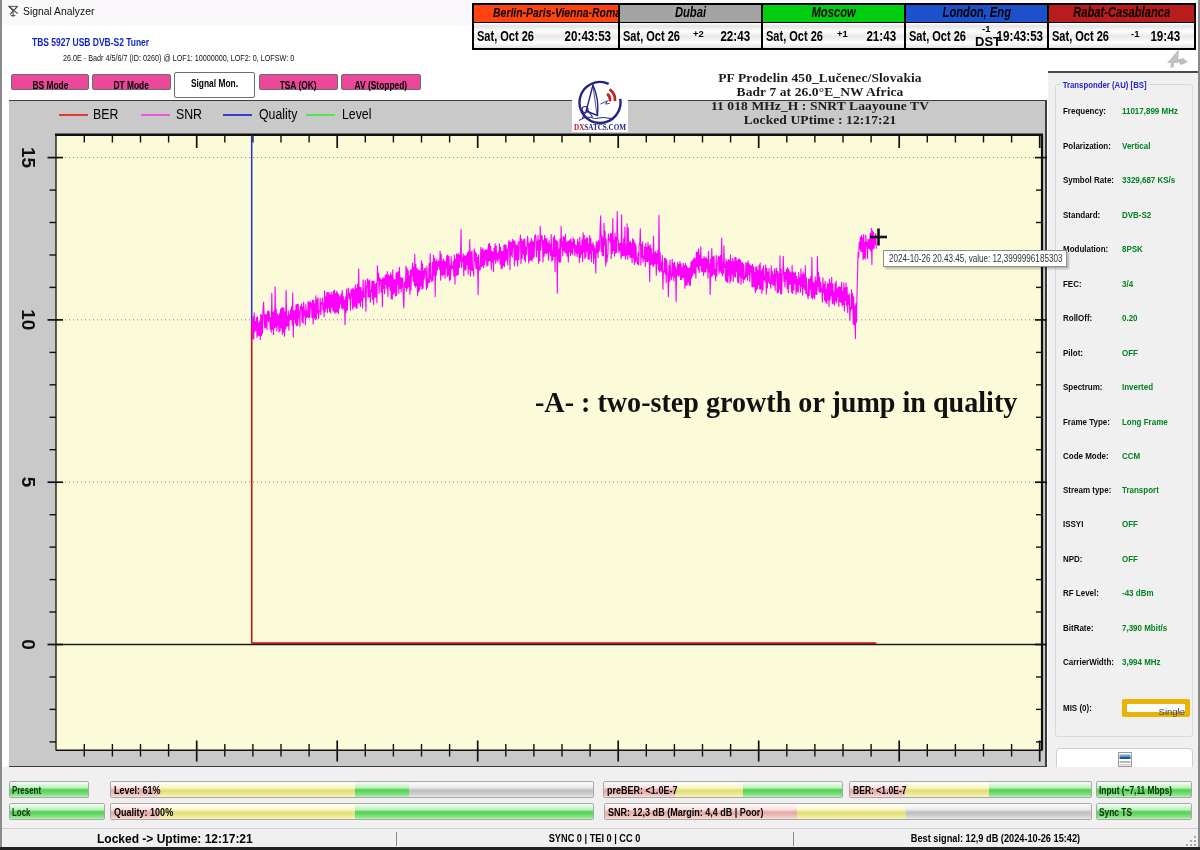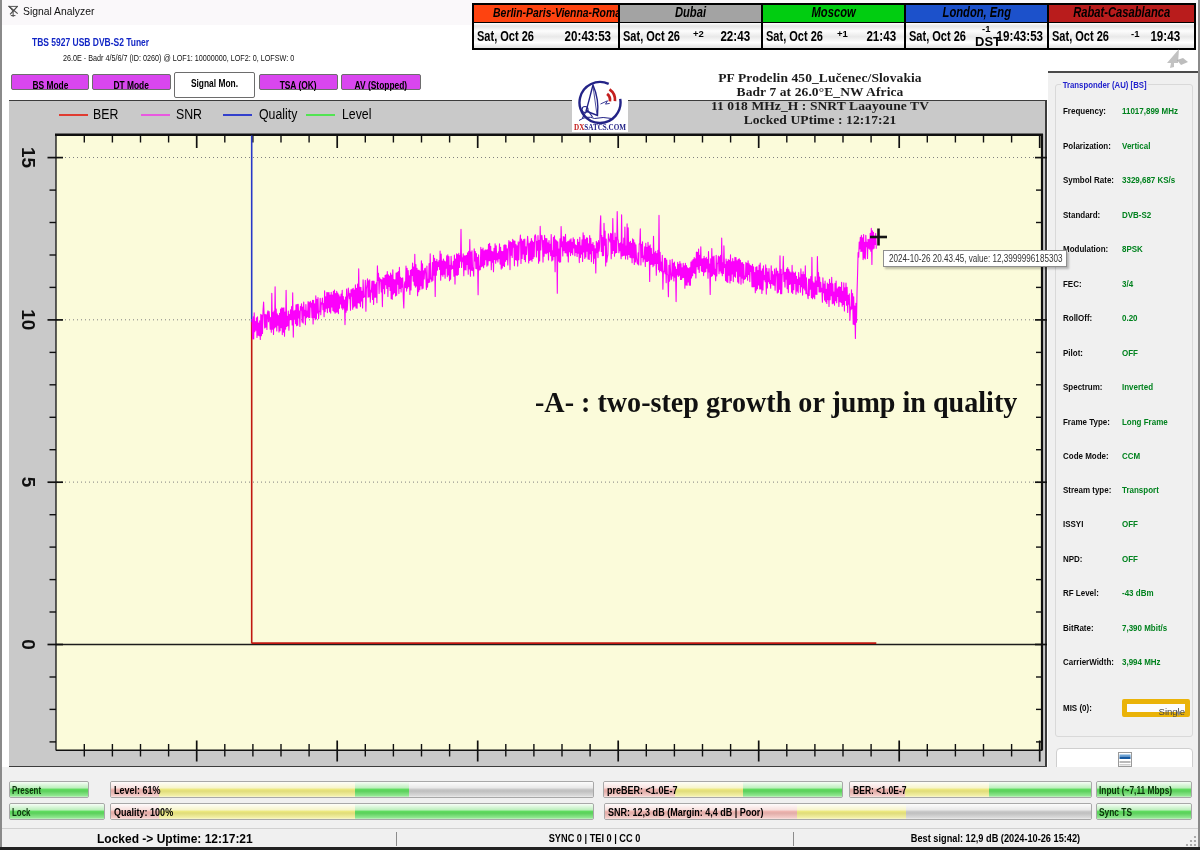--- a/index.html
+++ b/index.html
@@ -17,21 +17,21 @@
 .clk { width:144px; height:43px; position:relative; border-left:2px solid #000; }
 .clk:first-child { border-left:none; }
 .clkhead { height:17.5px; font-size:14px; font-weight:bold; font-style:italic; text-align:center; color:#000; border-bottom:1.5px solid #000; line-height:15.5px; }
 .clkhead span { display:inline-block; transform:scaleX(0.8); transform-origin:center; white-space:nowrap; }
 .clkbody { height:25.5px; background:linear-gradient(to bottom,#ffffff 0%,#e4e4e4 12%,#fdfdfd 32%,#e9e9e9 55%,#ffffff 78%,#e2e2e2 100%); position:relative; font-weight:bold; font-size:14.5px; color:#000; }
 .clkdate { position:absolute; display:inline-block; left:3px; top:5.5px; transform:scaleX(0.76); transform-origin:left center; white-space:nowrap;}
 .clktime { position:absolute; display:inline-block; top:5.5px; transform:scaleX(0.8); transform-origin:right center; white-space:nowrap;}
 .clksup { position:absolute; top:5px; font-size:9.5px; font-weight:bold; }
 .clkdst { position:absolute; font-size:13px; font-weight:bold; top:11px;}
 
-.tab { top:74px; height:16px; background:#d946ef; border:1px solid #6d6d6d; border-radius:2px; text-align:center; font-size:10.5px; font-weight:bold; color:#000; line-height:20px; }
+.tab { top:74px; height:16px; background:#ec4899; border:1px solid #6d6d6d; border-radius:2px; text-align:center; font-size:10.5px; font-weight:bold; color:#000; line-height:20px; }
 .tab span { display:inline-block; transform:scaleX(0.8); transform-origin:center; white-space:nowrap; }
 .tab.sel { background:#fff; top:72px; height:26px; z-index:5; }
 
 #panel { left:9px; top:100px; width:1038px; height:667px; background:#c9c9c9; border-top:1.5px solid #3c3c3c; border-right:2px solid #3c3c3c; border-bottom:1.5px solid #3c3c3c; }
 
 .legline { top:114px; width:29px; height:2px; }
 .legtxt { top:106px; font-size:14px; color:#000; transform:scaleX(0.88); transform-origin:left top; }
 
 #sidebar { left:1048px; top:71px; width:150px; height:714px; background:#f0f0f0; border-top:2px solid #4a4a4a; }
 #gbox { left:1055px; top:84px; width:138px; height:653px; border:1px solid #d9d9d9; border-radius:3px; }

